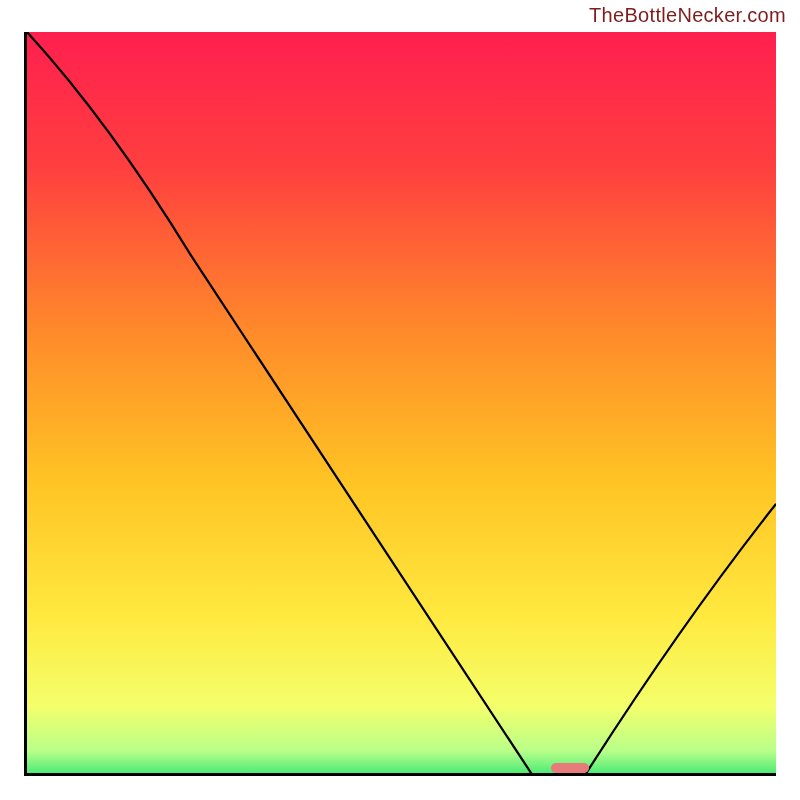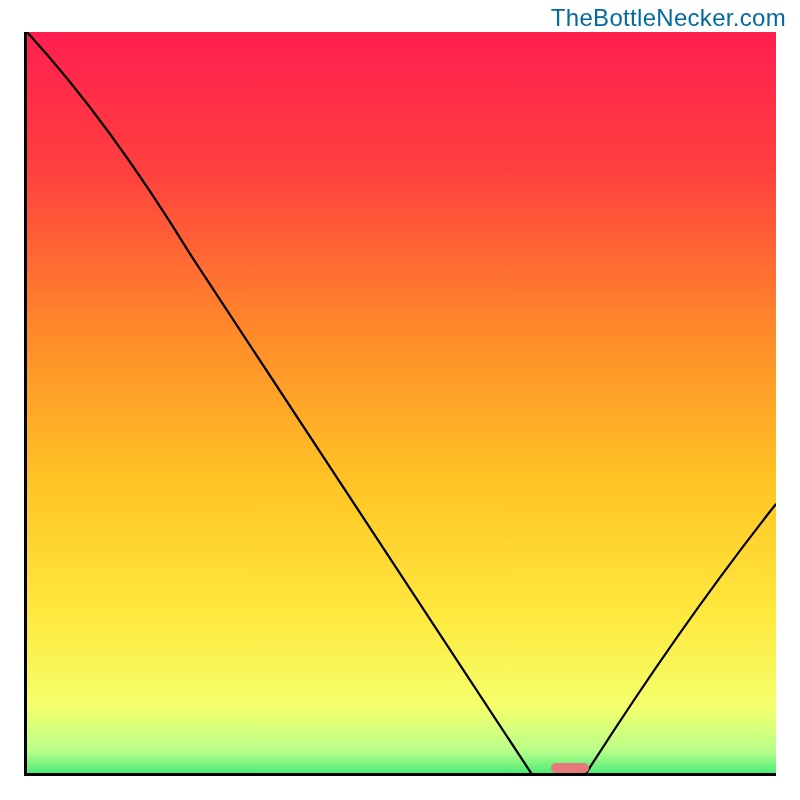--- a/index.html
+++ b/index.html
@@ -12,22 +12,22 @@
   }
   .chart-container {
     position: relative;
     width: 800px;
     height: 800px;
   }
   .watermark {
     position: absolute;
     top: 4px;
     right: 14px;
-    color: #0369a1;
-    font-size: 24px;
+    color: #7f1d1d;
+    font-size: 20px;
     font-weight: 500;
     letter-spacing: 0.3px;
     z-index: 10;
   }
   .plot-area {
     position: absolute;
     left: 24px;
     right: 24px;
     top: 32px;
     bottom: 24px;

